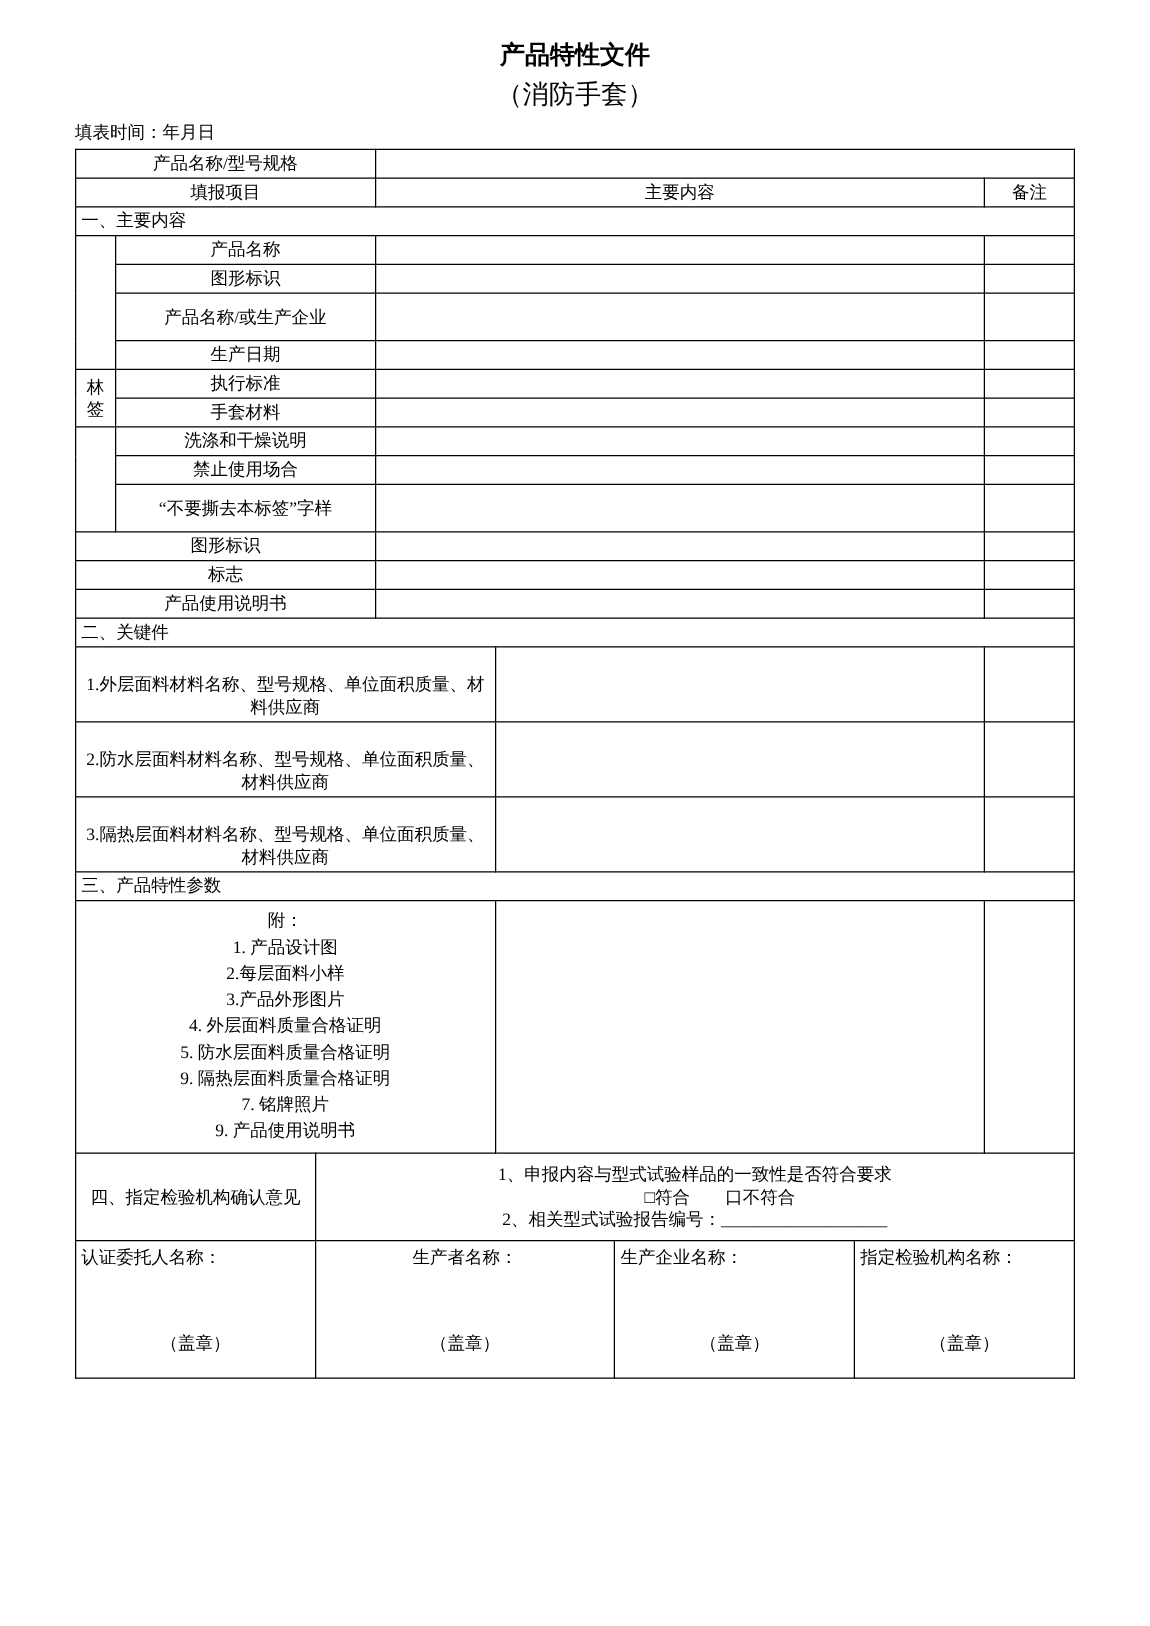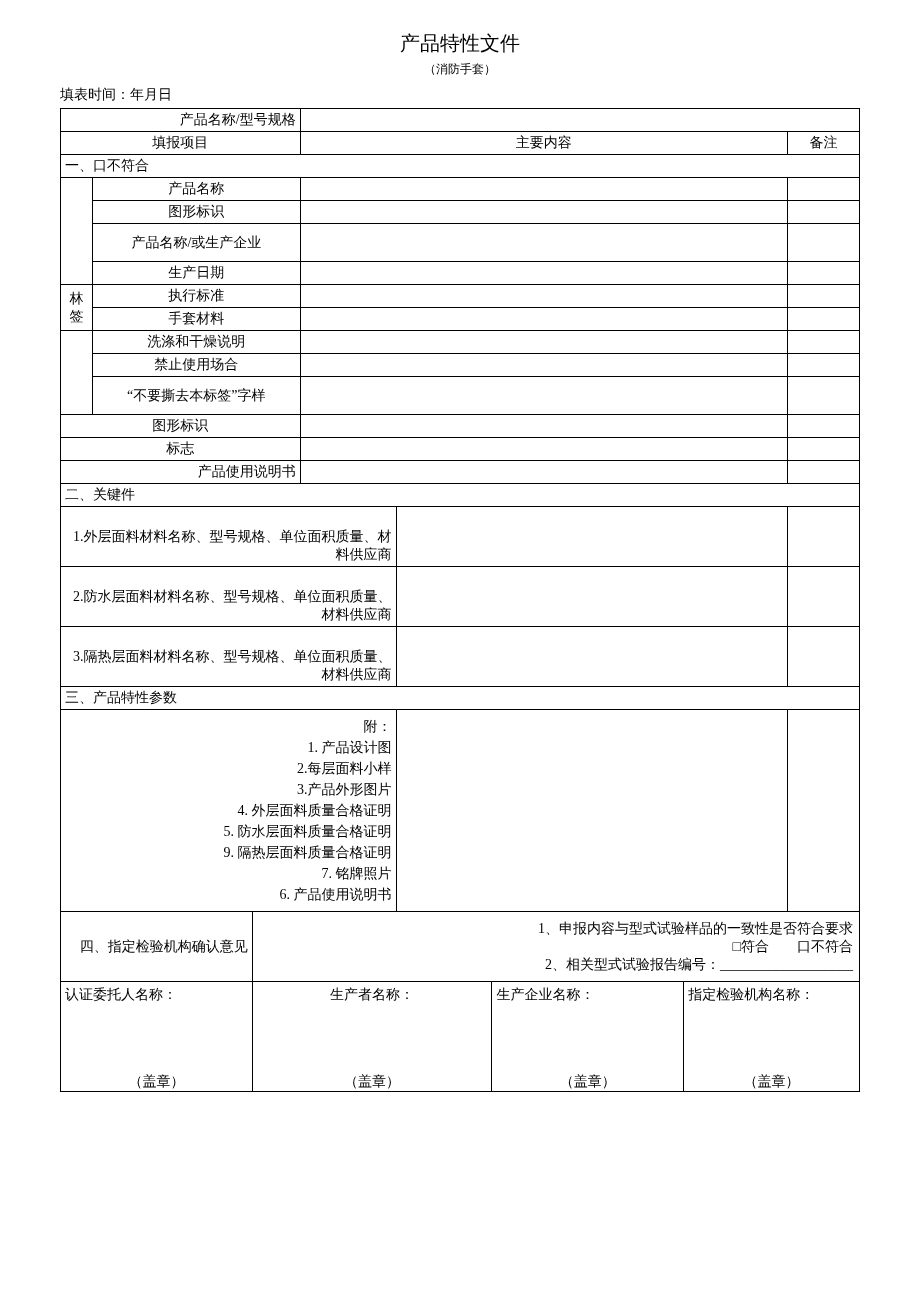--- a/index.html
+++ b/index.html
@@ -3,34 +3,34 @@
   <meta charset="utf-8">
   <style>
     * { box-sizing: border-box; margin: 0; padding: 0; }
     body {
       font-family: "SimSun", "宋体", serif;
       font-size: 14px;
       background: #fff;
       padding: 30px 60px;
       width: 920px;
     }
-    .title { text-align: center; font-size: 20px; font-weight: normal; margin-bottom: 4px; }
-    .subtitle { text-align: center; font-size: 12px; margin-bottom: 8px; }
+    .title { text-align: center; font-size: 20px; font-weight: bold; margin-bottom: 4px; }
+    .subtitle { text-align: center; font-size: 21px; margin-bottom: 8px; }
     .date-line { font-size: 14px; margin-bottom: 4px; padding-right: 60px; }
     table { border-collapse: collapse; width: 100%; table-layout: fixed; }
     td { border: 1px solid #000; padding: 2px 4px; vertical-align: middle; height: 22px; }
     .center { text-align: center; }
-    .left { text-align: right; }
+    .left { text-align: center; }
     .section-header { font-weight: normal; text-align: left; }
     .tall { height: 60px; vertical-align: bottom; margin-top: 29px; }
     .attach-row td { vertical-align: top; padding: 6px 4px; line-height: 1.5; }
     .sig-row td { height: 110px; vertical-align: top; padding: 4px; }
     .sig-cell { position: relative; margin-left: 44px; }
     .sig-top { position: absolute; top: 4px; left: 4px; right: 4px; }
-    .sig-bottom { position: absolute; bottom: 0; left: 0; right: 0; text-align: center; }
+    .sig-bottom { position: absolute; bottom: 18px; left: 0; right: 0; text-align: center; }
     .checkbox-line { padding-left: 40px; }
   </style>
 </head>
 <body>
 
 <div class="title">产品特性文件</div>
 <div class="subtitle">（消防手套）</div>
 <div class="date-line">填表时间：年月日</div>
 
 <table>
@@ -52,21 +52,21 @@
     <td colspan="6"></td>
   </tr>
 
   <tr>
     <td colspan="3" class="center">填报项目</td>
     <td colspan="5" class="center">主要内容</td>
     <td class="center">备注</td>
   </tr>
 
   <tr>
-    <td colspan="9" class="section-header">一、口不符合</td>
+    <td colspan="9" class="section-header">一、主要内容</td>
   </tr>
 
   <tr>
     <td rowspan="4"></td>
     <td colspan="2" class="center">产品名称</td>
     <td colspan="5"></td>
     <td></td>
   </tr>
   <tr>
     <td colspan="2" class="center">图形标识</td>
@@ -156,21 +156,21 @@
   <tr class="attach-row">
     <td colspan="4" class="left" style="height:180px">
       <div>附：</div>
       <div>1. 产品设计图</div>
       <div>2.每层面料小样</div>
       <div>3.产品外形图片</div>
       <div>4. 外层面料质量合格证明</div>
       <div>5. 防水层面料质量合格证明</div>
       <div>9. 隔热层面料质量合格证明</div>
       <div>7. 铭牌照片</div>
-      <div>6. 产品使用说明书</div>
+      <div>9. 产品使用说明书</div>
     </td>
     <td colspan="4"></td>
     <td></td>
   </tr>
 
   <tr>
     <td colspan="2" class="left" style="height:70px">四、指定检验机构确认意见</td>
     <td colspan="7" class="left" style="padding:6px">
       <div>1、申报内容与型式试验样品的一致性是否符合要求</div>
       <div class="checkbox-line">

